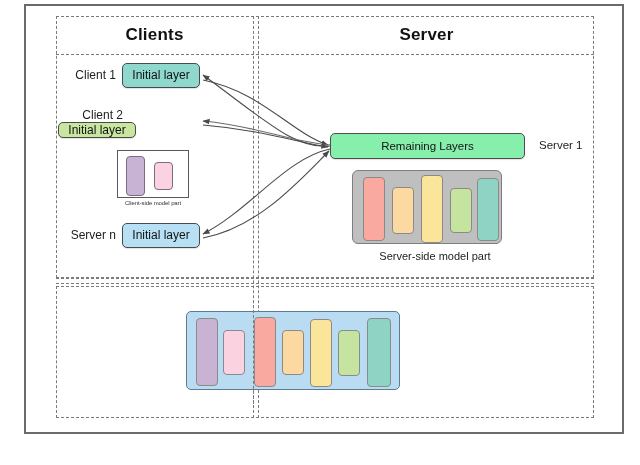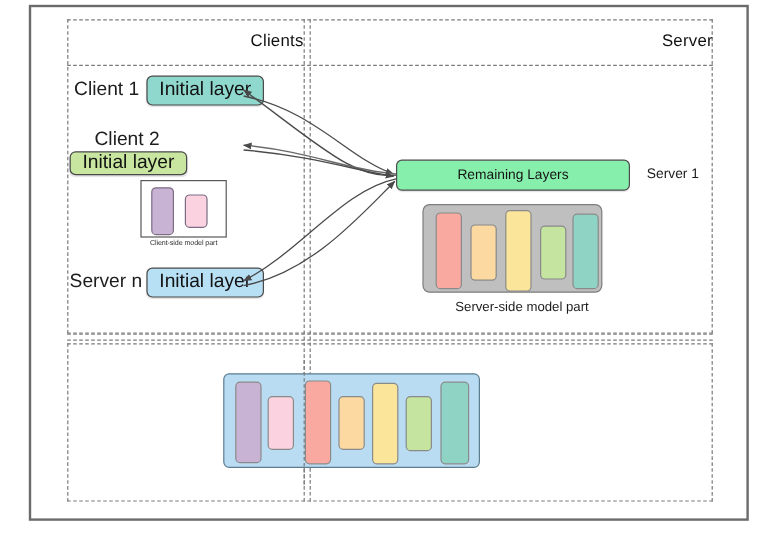--- a/index.html
+++ b/index.html
@@ -46,36 +46,36 @@
   }
   #horizontal-divider .hline{
     position:absolute;left:0;height:0;width:100%;
     border-top:1.5px dashed #7a7a7a;
   }
   #horizontal-divider .hline.a{top:0;}
   #horizontal-divider .hline.b{top:5px;}
 
   
   .section-title{
-    position:absolute;font-weight:normal;font-size:14px;color:#111;
-    text-align:right;letter-spacing:.2px;
+    position:absolute;font-weight:bold;font-size:17px;color:#111;
+    text-align:center;letter-spacing:.2px;
   }
   #clients-title{left:56px;top:25px;width:197px;}
   #server-title{left:259px;top:25px;width:335px;}
 
   
   .client-row{position:absolute;height:26px;display:flex;align-items:center;}
   .client-label{
-    font-size:16px;color:#1d1d1d;width:58px;text-align:right;
+    font-size:12px;color:#1d1d1d;width:58px;text-align:right;
     padding-right:6px;white-space:nowrap;
   }
   .initial-layer{
-    width:98px;height:25px;border:1.5px solid #4a4a4a;border-radius:5px;
+    width:78px;height:25px;border:1.5px solid #4a4a4a;border-radius:5px;
     display:flex;align-items:center;justify-content:center;
-    font-size:16px;color:#121212;box-sizing:border-box;
+    font-size:12px;color:#121212;box-sizing:border-box;
     box-shadow:0 1px 1px rgba(0,0,0,.12);
   }
   #client-row-1{left:58px;top:62px;}
   #client-row-2{left:58px;top:108px;flex-direction:column;}
   #client-row-n{left:58px;top:222px;}
 
   
   #client-model-wrap{position:absolute;left:117px;top:150px;width:72px;}
   #client-model-box{
     width:72px;height:48px;border:1.2px solid #585858;background:#ffffff;

